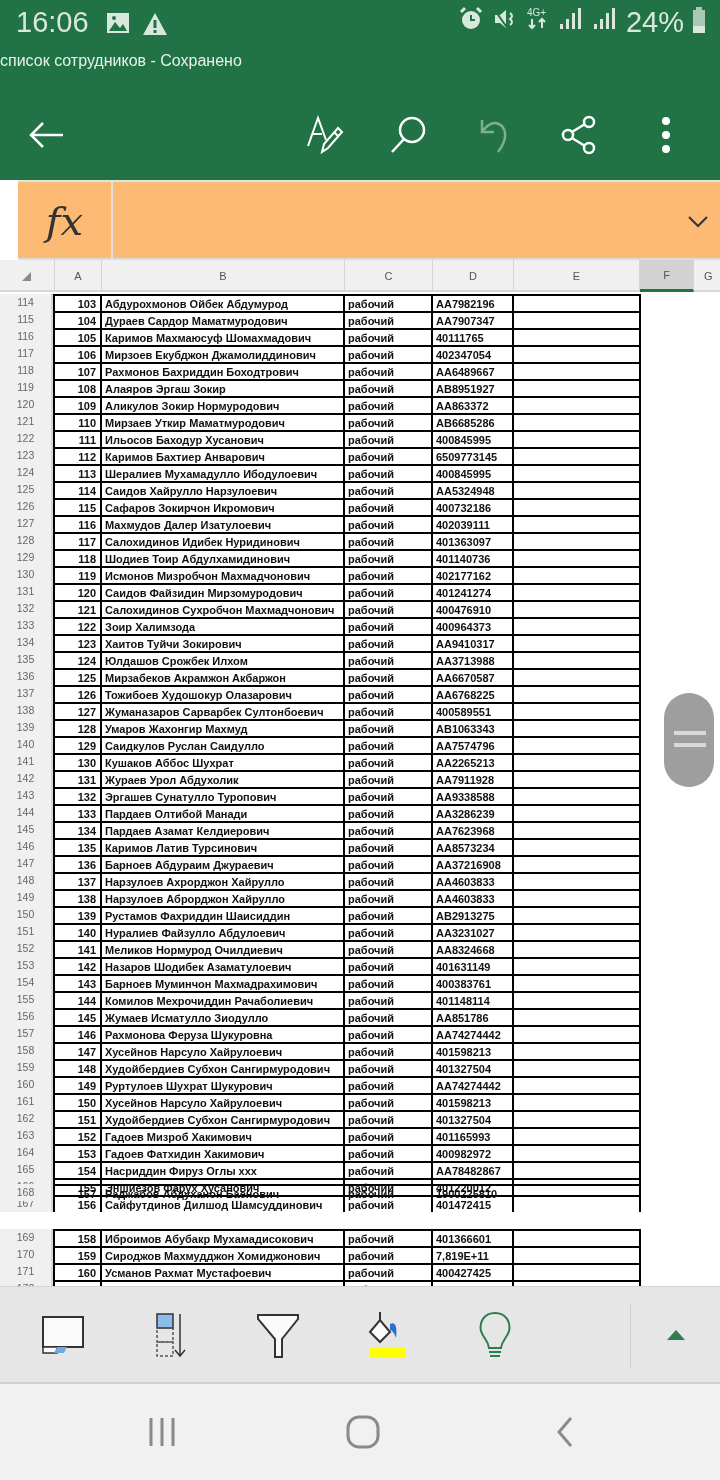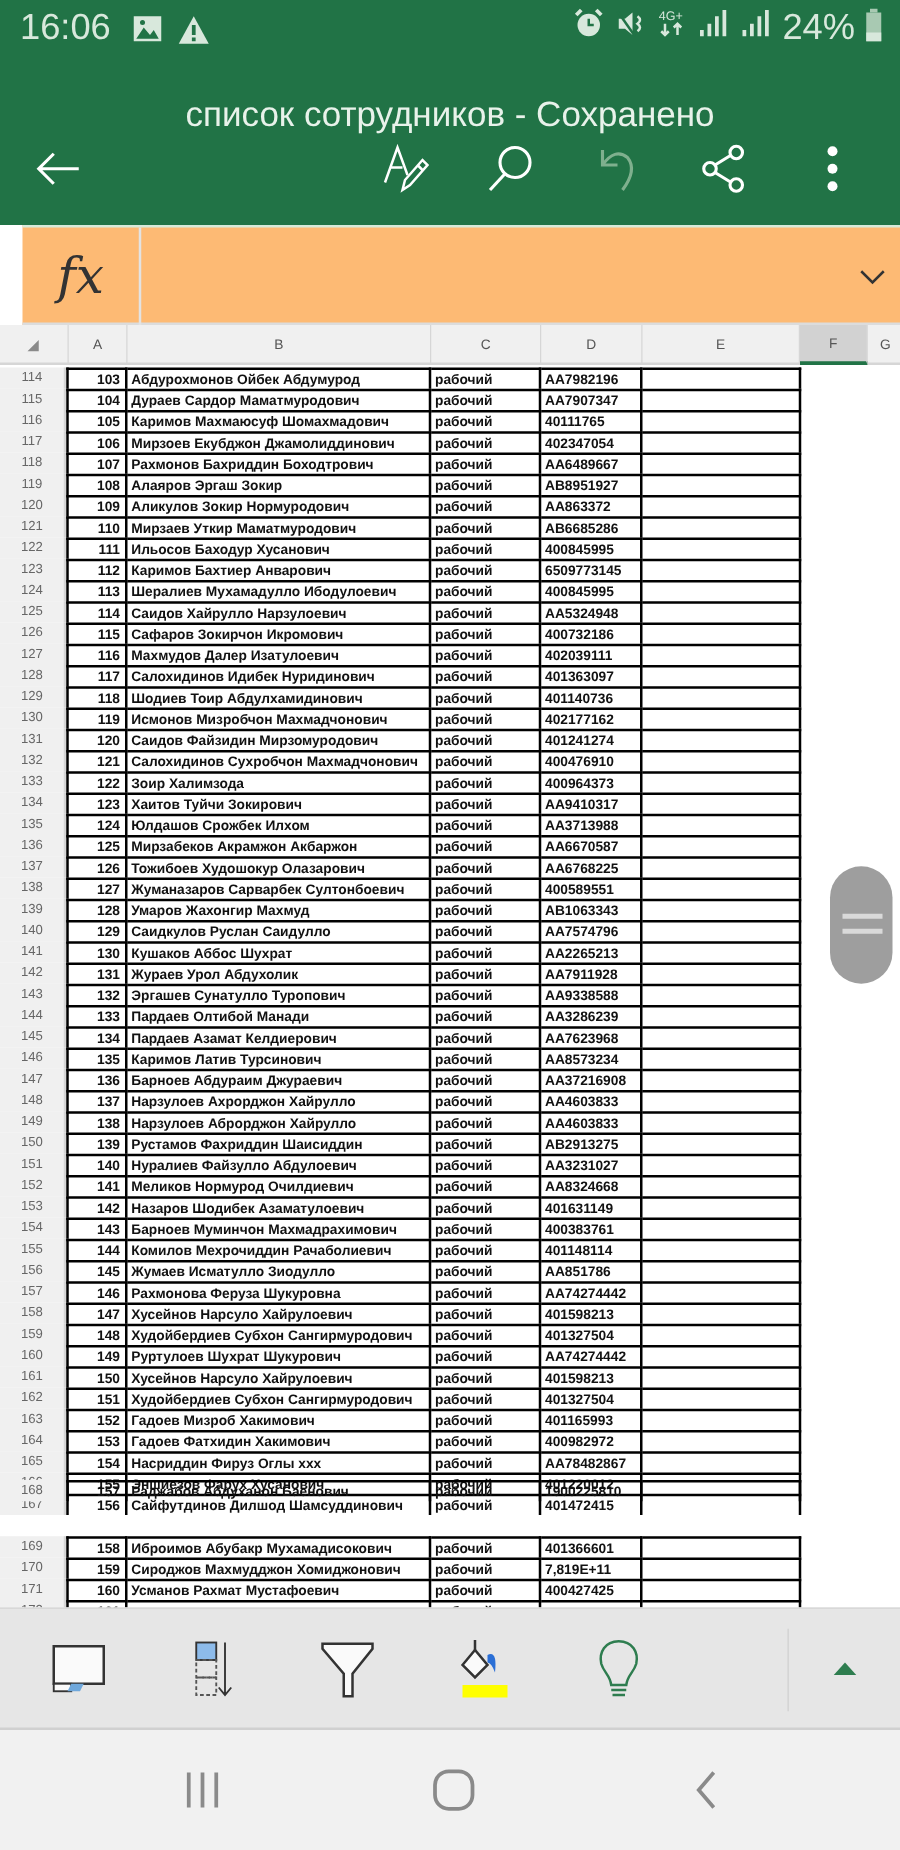--- a/index.html
+++ b/index.html
@@ -7,21 +7,21 @@
   .app { position: relative; width: 720px; height: 1480px; }
 
   
   .header { position: absolute; left: 0; top: 0; width: 720px; height: 180px; background: #217346; color: #ffffff; }
   .status-bar { position: absolute; left: 0; top: 0; width: 720px; height: 50px; }
   .status-time { position: absolute; left: 16px; top: 6px; font-size: 29px; color: #d8e8dc; }
   .status-left-icons { position: absolute; left: 106px; top: 12px; display: flex; gap: 12px; }
   .status-right { position: absolute; right: 14px; top: 6px; display: flex; align-items: flex-start; gap: 8px; color: #d8e8dc; }
   .status-right .pct { font-size: 29px; }
   .status-ico { display: inline-block; }
-  .title { position: absolute; left: 0; top: 52px; width: 720px; text-align: center; font-size: 28px; color: #e8f2ea; margin-top: 24px; }
+  .title { position: absolute; left: 0; top: 52px; width: 720px; text-align: left; font-size: 16px; color: #e8f2ea; }
   .toolbar { position: absolute; left: 0; top: 100px; width: 720px; height: 70px; }
   .tb-btn { position: absolute; top: 10px; width: 50px; height: 50px; display: flex; align-items: center; justify-content: center; cursor: pointer; }
 
   
   .formula-bar { position: absolute; left: 18px; top: 180px; width: 720px; height: 80px; background: #fdba74; border-top: 2px solid #d7ead9; border-bottom: 2px solid #dcdcdc; }
   .fx { position: absolute; left: 0; top: 0; width: 95px; height: 78px; border-right: 2px solid #e3e3e3; display: flex; align-items: center; justify-content: center; font-family: "DejaVu Serif", serif; font-style: italic; font-size: 40px; color: #333; }
   .formula-input { position: absolute; left: 97px; top: 0; width: 560px; height: 78px; border: none; outline: none; background: transparent; }
   .formula-expand { position: absolute; right: 22px; top: 22px; width: 36px; height: 36px; display: flex; align-items: center; justify-content: center; }
 
   

